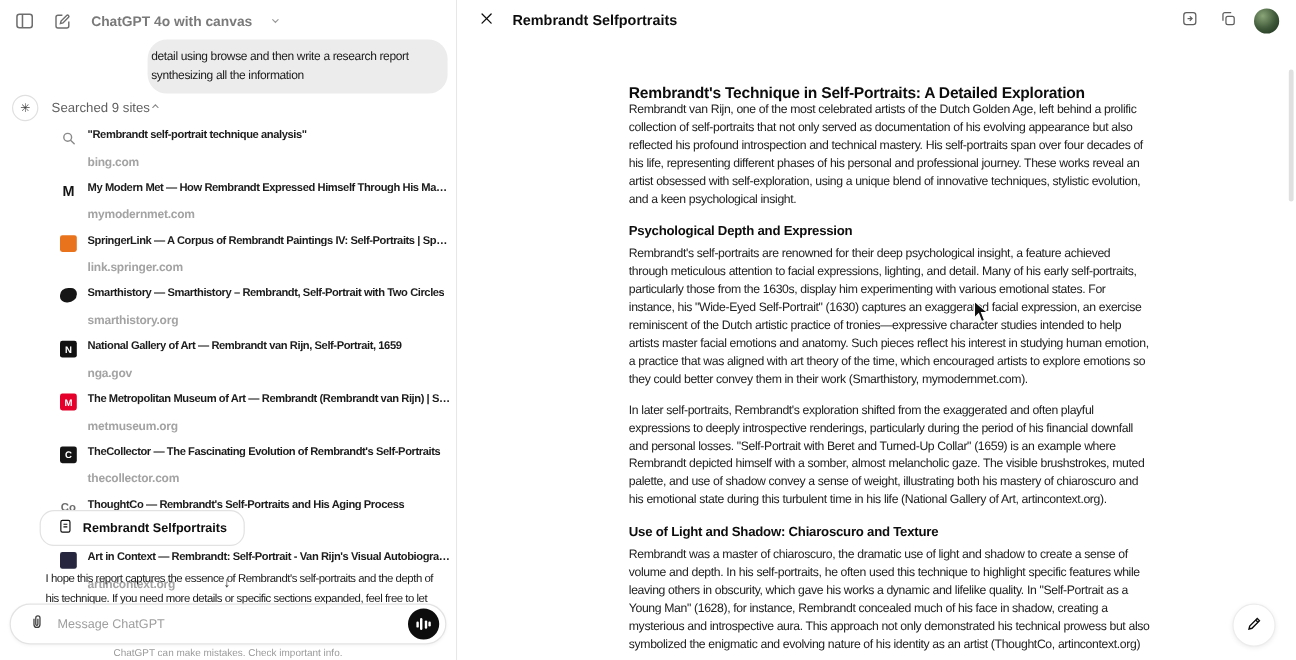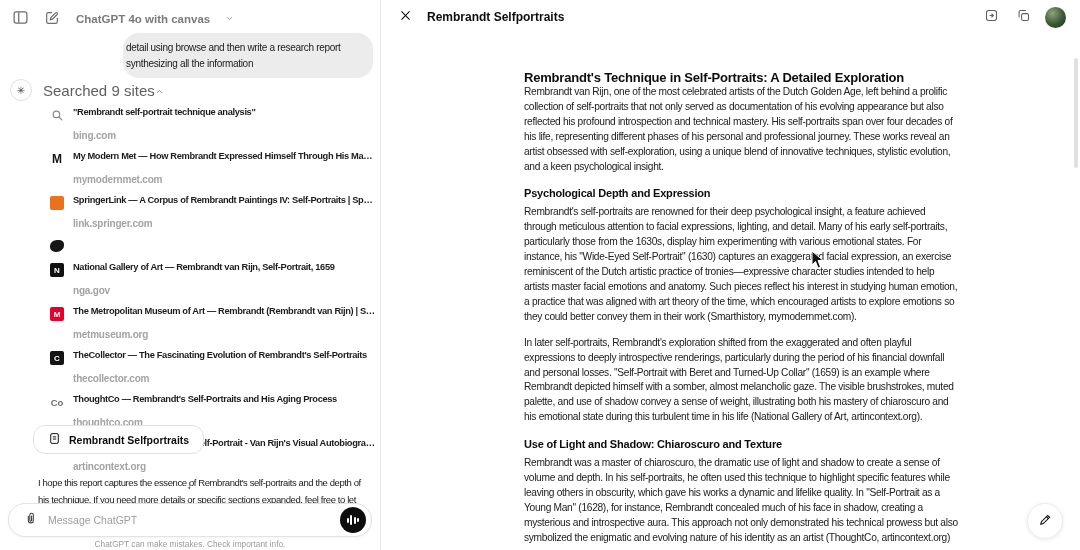--- a/index.html
+++ b/index.html
@@ -13,21 +13,21 @@
   .chat-header { position:absolute; top:7px; left:8px; display:flex; align-items:center; gap:8px; }
   .icon-btn { width:24px; height:24px; display:flex; align-items:center; justify-content:center;
     border-radius:6px; cursor:pointer; background:transparent; border:none; }
   .model-label { display:flex; align-items:center; gap:15px; font-size:11.5px; font-weight:bold;
     color:#7a7a7a; margin-left:4px; cursor:pointer; }
   .user-bubble { position:absolute; top:33px; right:7px; max-width:250px; background:#ececec;
     border-radius:16px; padding:7px 3px; font-size:10px; letter-spacing:-0.3px; line-height:1.55; color:#1a1a1a; }
   .searched-row { position:absolute; top:79px; left:10px; display:flex; align-items:center; gap:11px; cursor:pointer; }
   .ai-avatar { width:22px; height:22px; border:1px solid #e0e0e0; border-radius:50%;
     display:flex; align-items:center; justify-content:center; font-size:10px; color:#444; }
-  .searched-label { font-size:15px; color:#5f5f5f; display:flex; align-items:center; }
+  .searched-label { font-size:11px; color:#5f5f5f; display:flex; align-items:center; }
   .results { position:absolute; top:107px; left:0; right:4px; }
   .result-row { display:flex; align-items:flex-start; gap:9px; padding-left:50px; margin-bottom:10px;
     cursor:pointer; }
   .fav { flex:0 0 14px; width:14px; height:14px; margin-top:1px; display:flex; align-items:center;
     justify-content:center; font-size:9px; }
   .fav-square { border-radius:2px; color:#fff; font-weight:bold; font-size:8px;
     display:flex; align-items:center; justify-content:center; }
   .fav-letter { font-weight:bold; }
   .c-dark { color:#141414; font-size:12px; }
   .c-gray { color:#6e6e6e; font-size:9.5px; }
@@ -146,20 +146,24 @@
       </div>
       <div class="result-row">
         <span class="fav fav-square" style="background:#e8731c"></span>
         <div class="rr-text">
           <div class="rr-title">SpringerLink — A Corpus of Rembrandt Paintings IV: Self-Portraits | SpringerLink</div>
           <div class="rr-domain">link.springer.com</div>
         </div>
       </div>
       <div class="result-row">
         <span class="fav fav-square" style="background:#161616;border-radius:50% 35% 55% 40%;width:12px;height:12px"></span>
+        <div class="rr-text">
+          <div class="rr-title">Smarthistory — Smarthistory – Rembrandt, Self-Portrait with Two Circles</div>
+          <div class="rr-domain">smarthistory.org</div>
+        </div>
       </div>
       <div class="result-row">
         <span class="fav fav-square" style="background:#111111">N</span>
         <div class="rr-text">
           <div class="rr-title">National Gallery of Art — Rembrandt van Rijn, Self-Portrait, 1659</div>
           <div class="rr-domain">nga.gov</div>
         </div>
       </div>
       <div class="result-row">
         <span class="fav fav-square" style="background:#e4002b">M</span>

